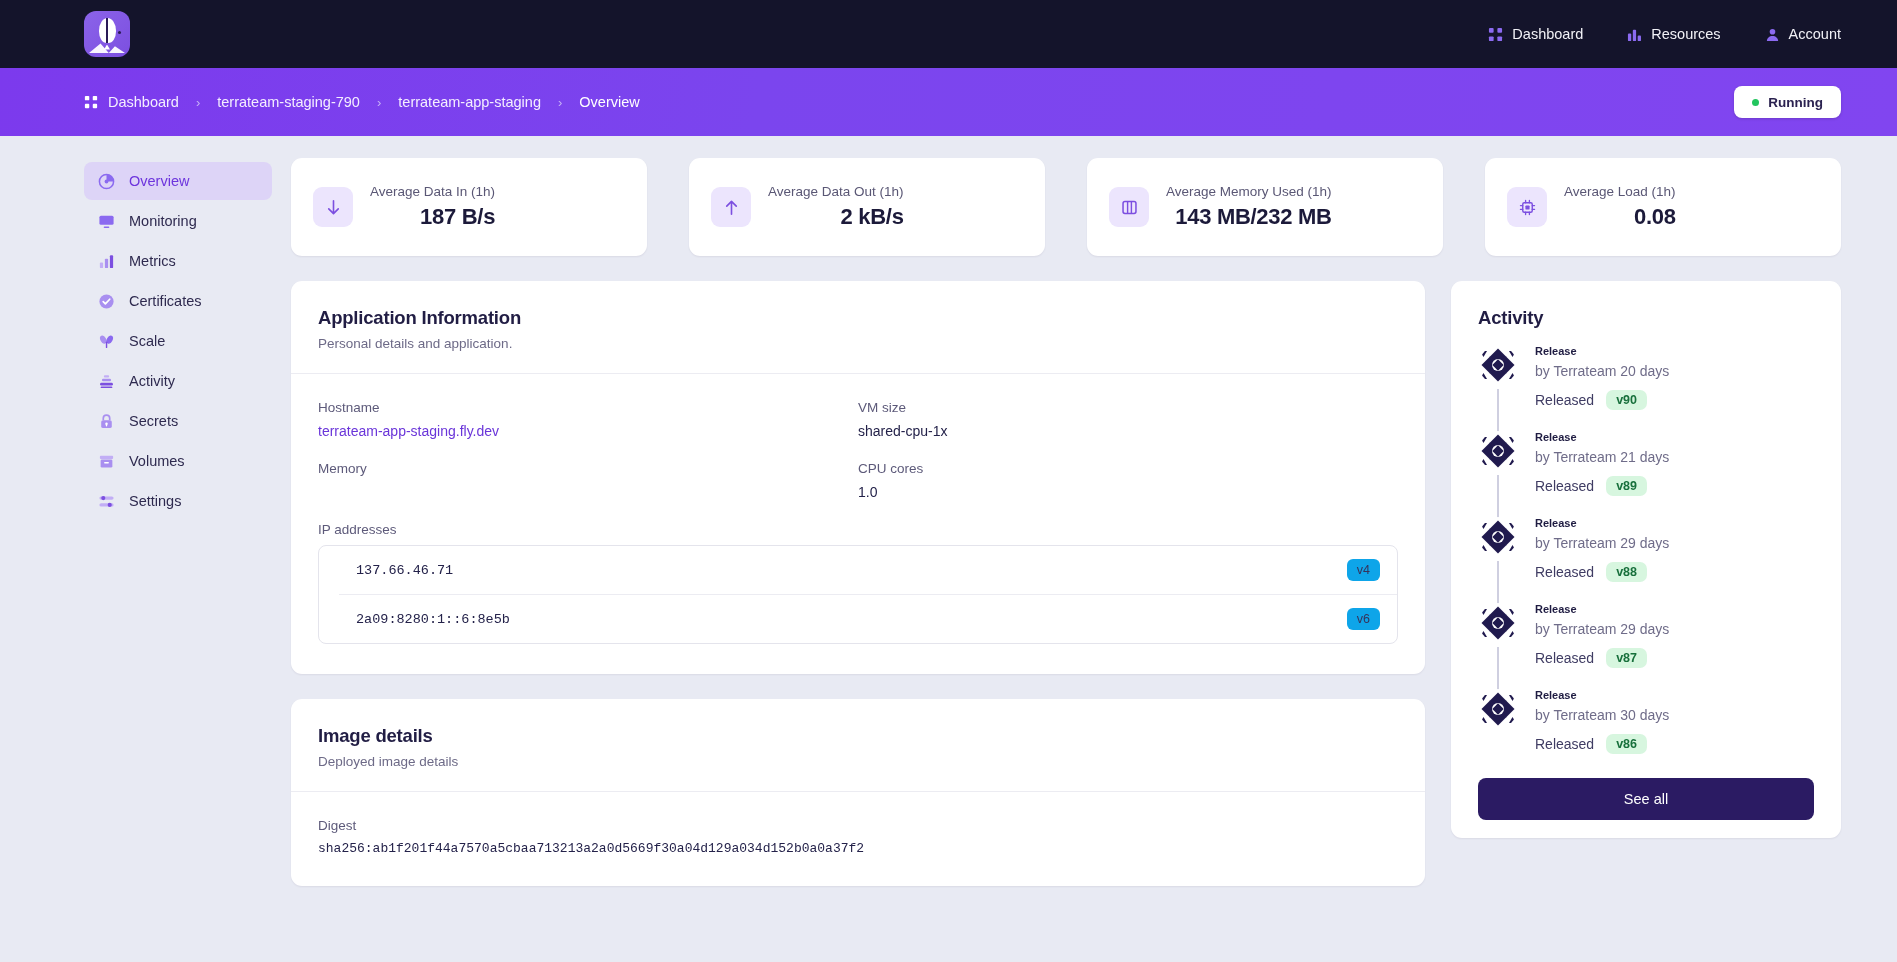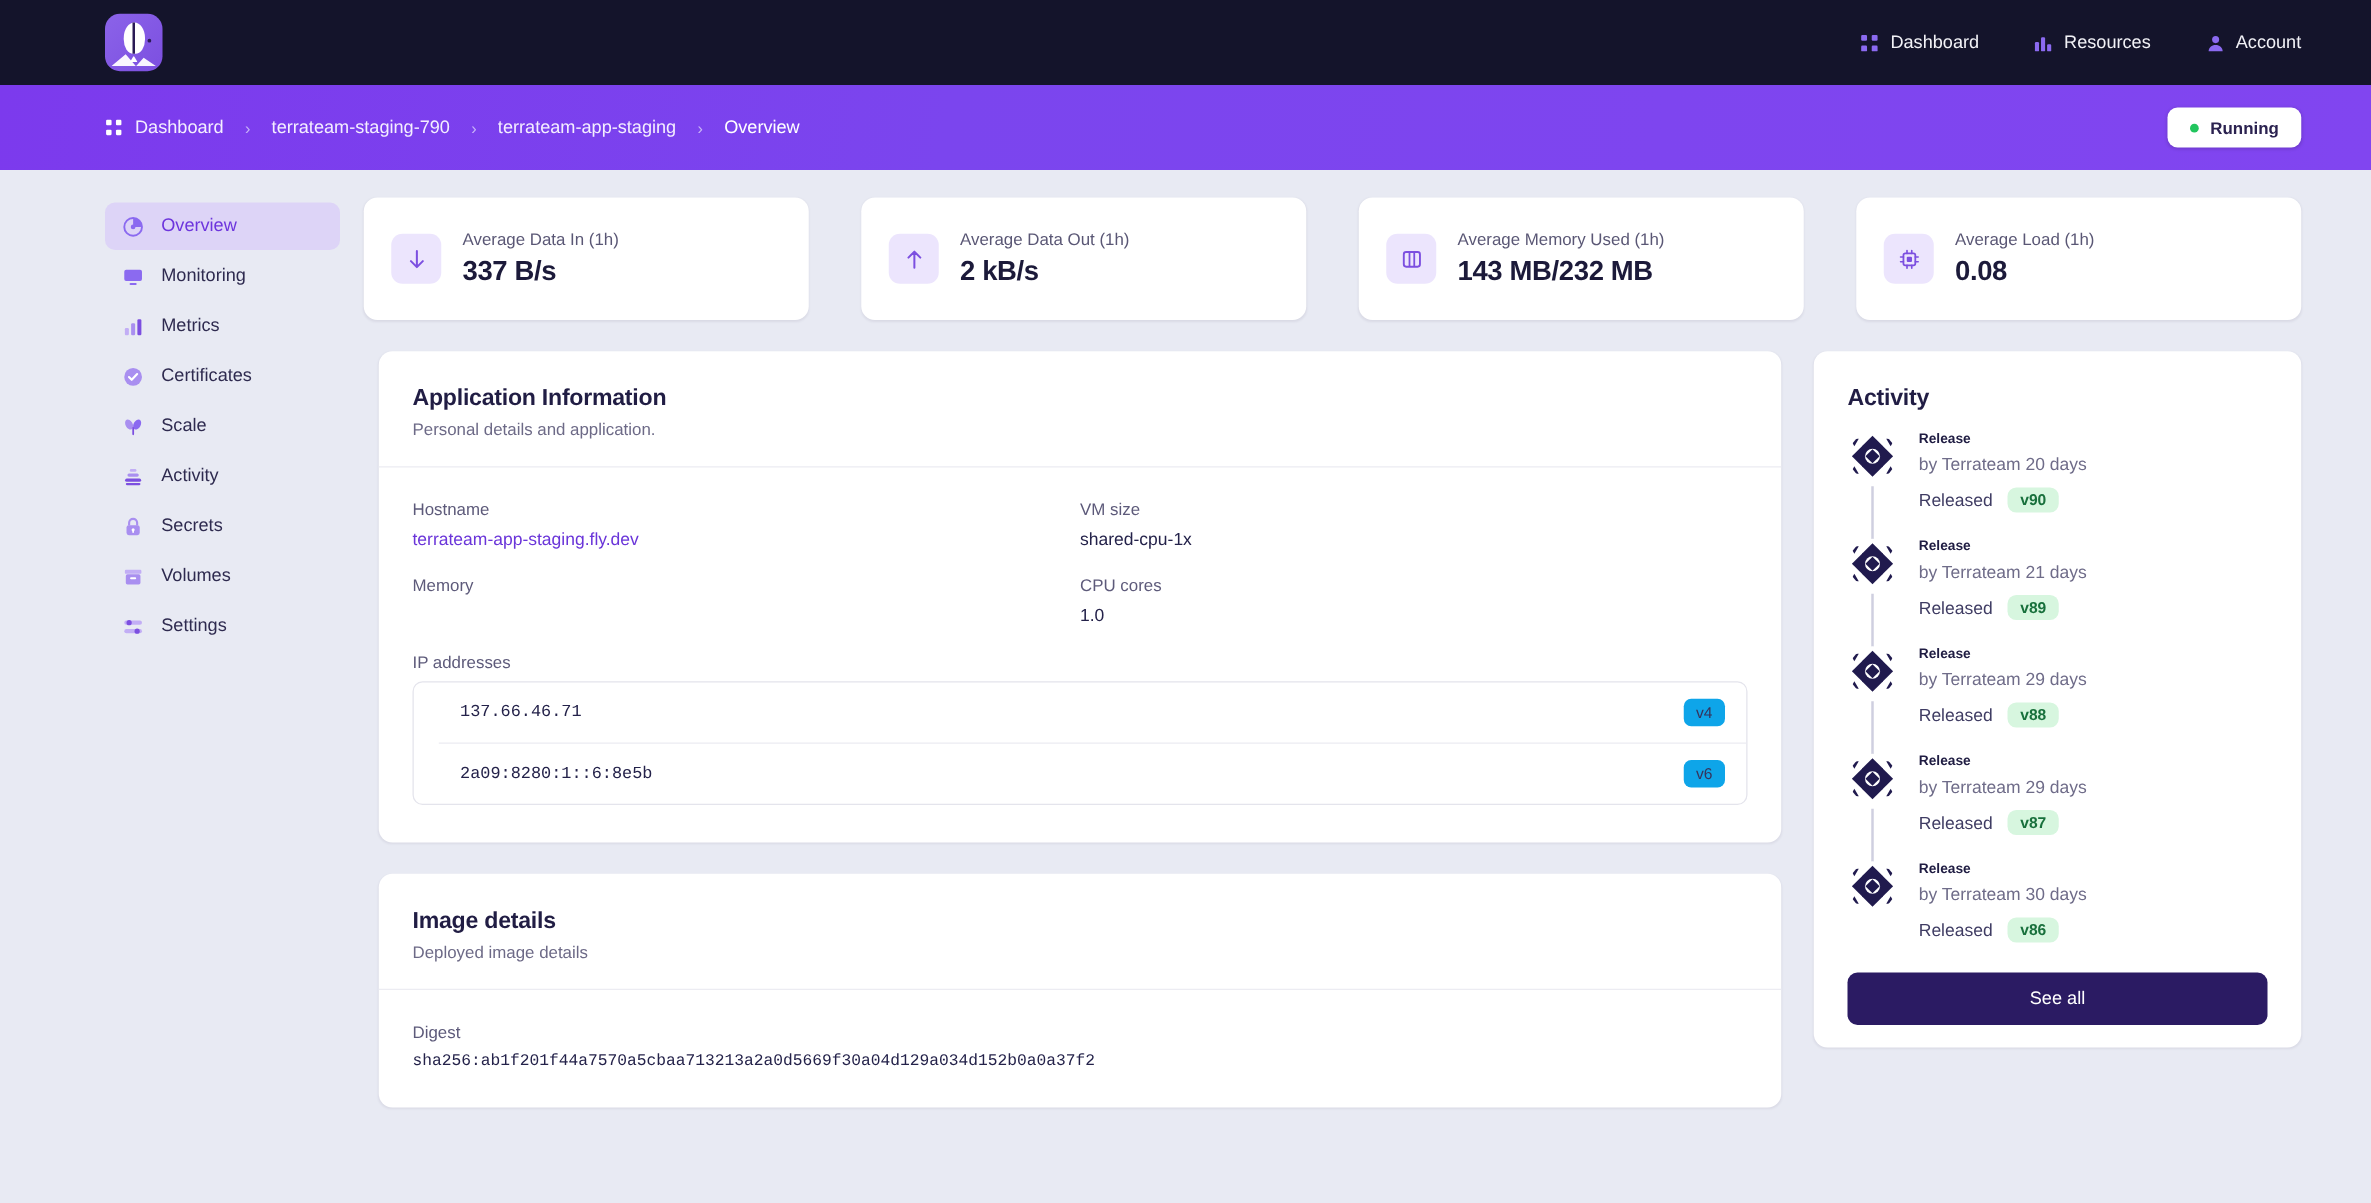--- a/index.html
+++ b/index.html
@@ -103,38 +103,38 @@
     border-radius: 8px;
     color: #2e2a4f; font-size: 14.5px;
     cursor: pointer; margin-bottom: 2px;
   }
   .side-item.active { background: #ddd4f7; color: #6d35dd; font-weight: 500; }
   .side-icon { width: 17px; height: 17px; flex: 0 0 17px; display:flex; align-items:center; justify-content:center; }
 
   .content { flex: 1; padding-left: 19px; }
 
   
-  .stats { display: flex; gap: 42px; }
+  .stats { display: flex; gap: 42px; text-align: right; }
   .stat {
     flex: 1; background: #fff; border-radius: 11px;
     padding: 20px 22px; height: 98px;
     display: flex; align-items: center; gap: 17px;
     box-shadow: 0 1px 2px rgba(25,20,60,.07);
   }
   .stat-icon {
     width: 40px; height: 40px; flex: 0 0 40px;
     background: #ece5fd; border-radius: 9px;
     display: flex; align-items: center; justify-content: center;
   }
   .stat-label { color: #5a5775; font-size: 13.5px; margin-bottom: 5px; }
   .stat-value { color: #1c1a3a; font-size: 22px; font-weight: 700; letter-spacing: -.3px;}
 
   
   .cols { display: flex; gap: 26px; margin-top: 25px; }
-  .maincol { flex: 1; min-width: 0; margin-left: 12px; }
+  .maincol { flex: 1; min-width: 0; }
   .rightcol { width: 390px; flex: 0 0 390px; }
 
   .card { background: #fff; border-radius: 11px; box-shadow: 0 1px 2px rgba(25,20,60,.07); }
   .card-head { padding: 26px 27px 22px; }
   .card-title { font-size: 18.5px; color: #211d44; font-weight: 700; letter-spacing: -.2px; }
   .card-sub { font-size: 13.5px; color: #6d6a87; margin-top: 7px; }
   .divider { height: 1px; background: #ececf2; }
 
   .fieldgrid { display: flex; flex-wrap: wrap; padding: 26px 27px 8px; }
   .field { width: 50%; margin-bottom: 22px; }
@@ -377,21 +377,21 @@
     <div class="stats">
 
       <div class="stat">
         <div class="stat-icon">
           <svg width="19" height="19" viewBox="0 0 20 20">
               <path d="M10 3 V16 M5 11.5 L10 16.5 L15 11.5" fill="none" stroke="#7c4fe0" stroke-width="1.7" stroke-linecap="round" stroke-linejoin="round"></path>
             </svg>
         </div>
         <div>
           <div class="stat-label">Average Data In (1h)</div>
-          <div class="stat-value">337 B/s</div>
+          <div class="stat-value">187 B/s</div>
         </div>
       </div>
 
       <div class="stat">
         <div class="stat-icon">
           <svg width="19" height="19" viewBox="0 0 20 20">
               <path d="M10 17 V4 M5 8.5 L10 3.5 L15 8.5" fill="none" stroke="#7c4fe0" stroke-width="1.7" stroke-linecap="round" stroke-linejoin="round"></path>
             </svg>
         </div>
         <div>

